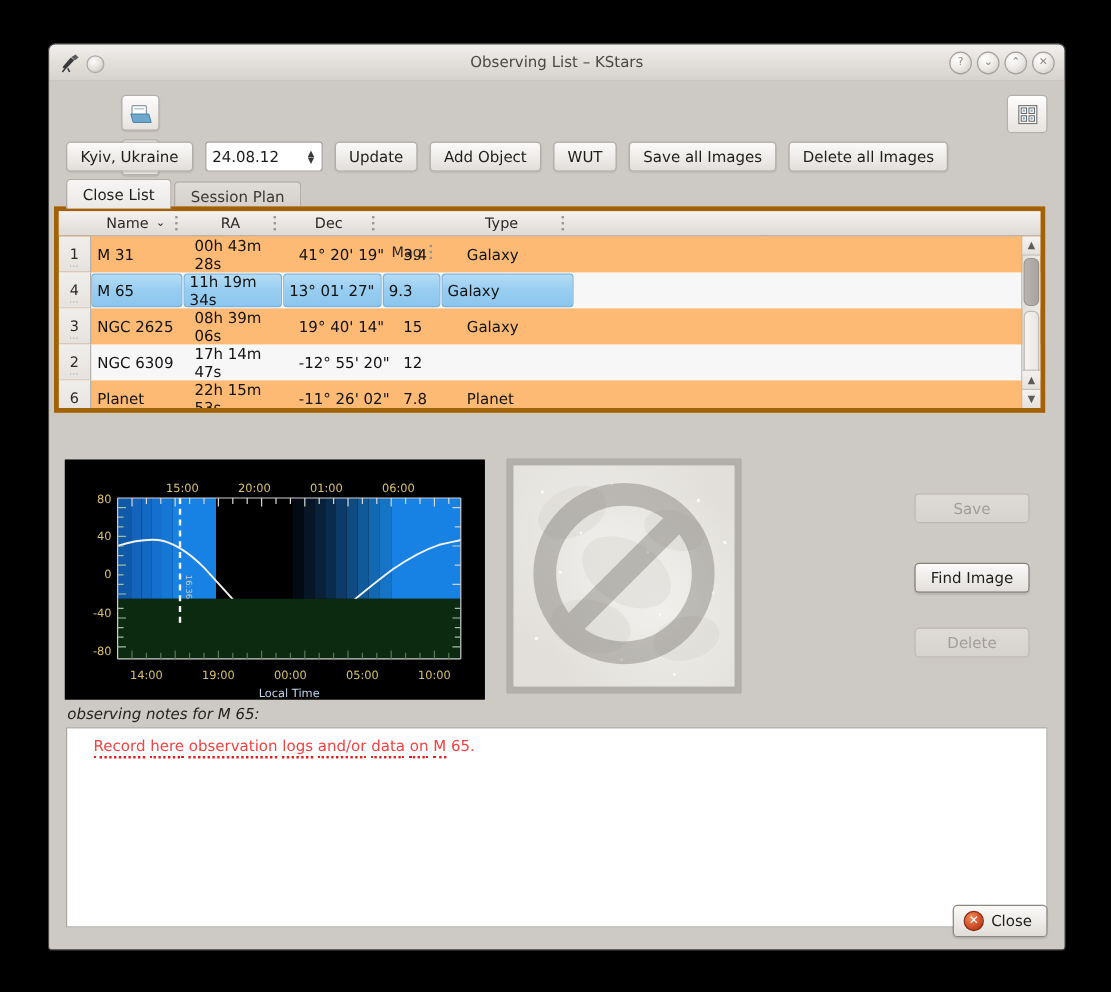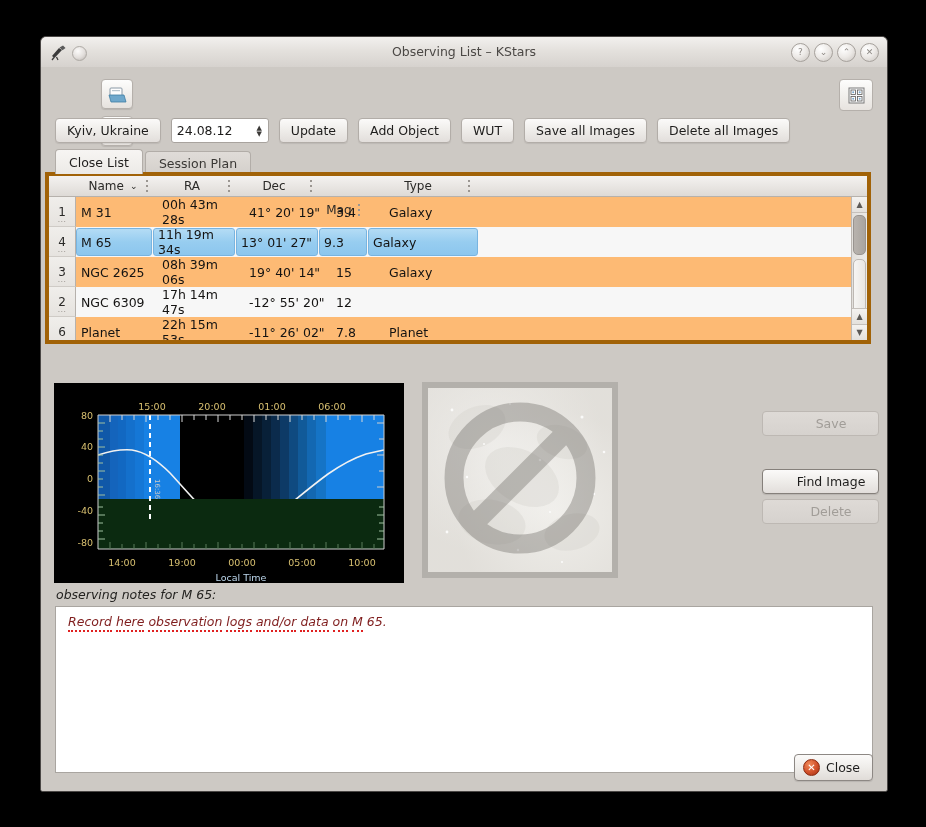--- a/index.html
+++ b/index.html
@@ -223,21 +223,21 @@
     width: 196px; height: 196px;
     background: #b3b0ab;
     overflow: hidden;
   }
 
   
   .rbtn {
     position: absolute; width: 94px; height: 23px;
     border-radius: 4px;
     font-size: 12.5px;
-    display: flex; align-items: center; justify-content: center; padding-left: 21px;
+    display: flex; align-items: center; justify-content: center;
   }
   .rbtn.enabled {
     background: linear-gradient(to bottom, #fbfaf9 0%, #efedea 48%, #e2dedb 100%);
     border: 1px solid #85807b;
     color: #1f1e1d;
     box-shadow: 0 1px 1px rgba(0,0,0,0.10);
   }
   .rbtn.disabled {
     background: linear-gradient(to bottom, #dedad6 0%, #d6d2ce 100%);
     border: 1px solid #bdb8b3;
@@ -248,21 +248,21 @@
   .notes-label {
     position: absolute; left: 15px; top: 520px;
     font-size: 12.5px; font-style: italic; color: #242321;
   }
   .notes-box {
     position: absolute; left: 14px; top: 539px;
     width: 816px; height: 165px;
     background: #fff; border: 1px solid #a9a5a0;
   }
   .notes-text {
-    padding: 7px 12px; font-size: 12.5px; color: #7f1d1d; font-style: italic;
+    padding: 7px 22px; font-size: 12.5px; color: #ef4444;
   }
   .sp { border-bottom: 2px dotted #e02020; padding-bottom: 1px; }
 
   
   .close-btn {
     position: absolute; right: 14px; bottom: 10px;
     height: 25px; padding: 0 12px 0 8px;
     border-radius: 4px;
     background: linear-gradient(to bottom, #fbfaf9 0%, #efedea 48%, #e0dcd8 100%);
     border: 1px solid #8d8884;
@@ -723,21 +723,21 @@
           </g>
         </svg>
       </div>
 
       <div class="rbtn disabled" style="left:721px; top:344px;">
         <span>Save</span>
       </div>
       <div class="rbtn enabled" style="left:721px; top:402px;">
         <span>Find Image</span>
       </div>
-      <div class="rbtn disabled" style="left:721px; top:432px;text-align:right;">
+      <div class="rbtn disabled" style="left:721px; top:456px;text-align:right;">
         <span>Delete</span>
       </div>
 
       <div class="notes-label">observing notes for M 65:</div>
       <div class="notes-box">
         <div class="notes-text">
           <span class="sp">Record</span><span> </span><span class="sp">here</span><span> </span><span class="sp">observation</span><span> </span><span class="sp">logs</span><span> </span><span class="sp">and/or</span><span> </span><span class="sp">data</span><span> </span><span class="sp">on</span><span> </span><span class="sp">M</span><span> 65.</span>
         </div>
       </div>
 

